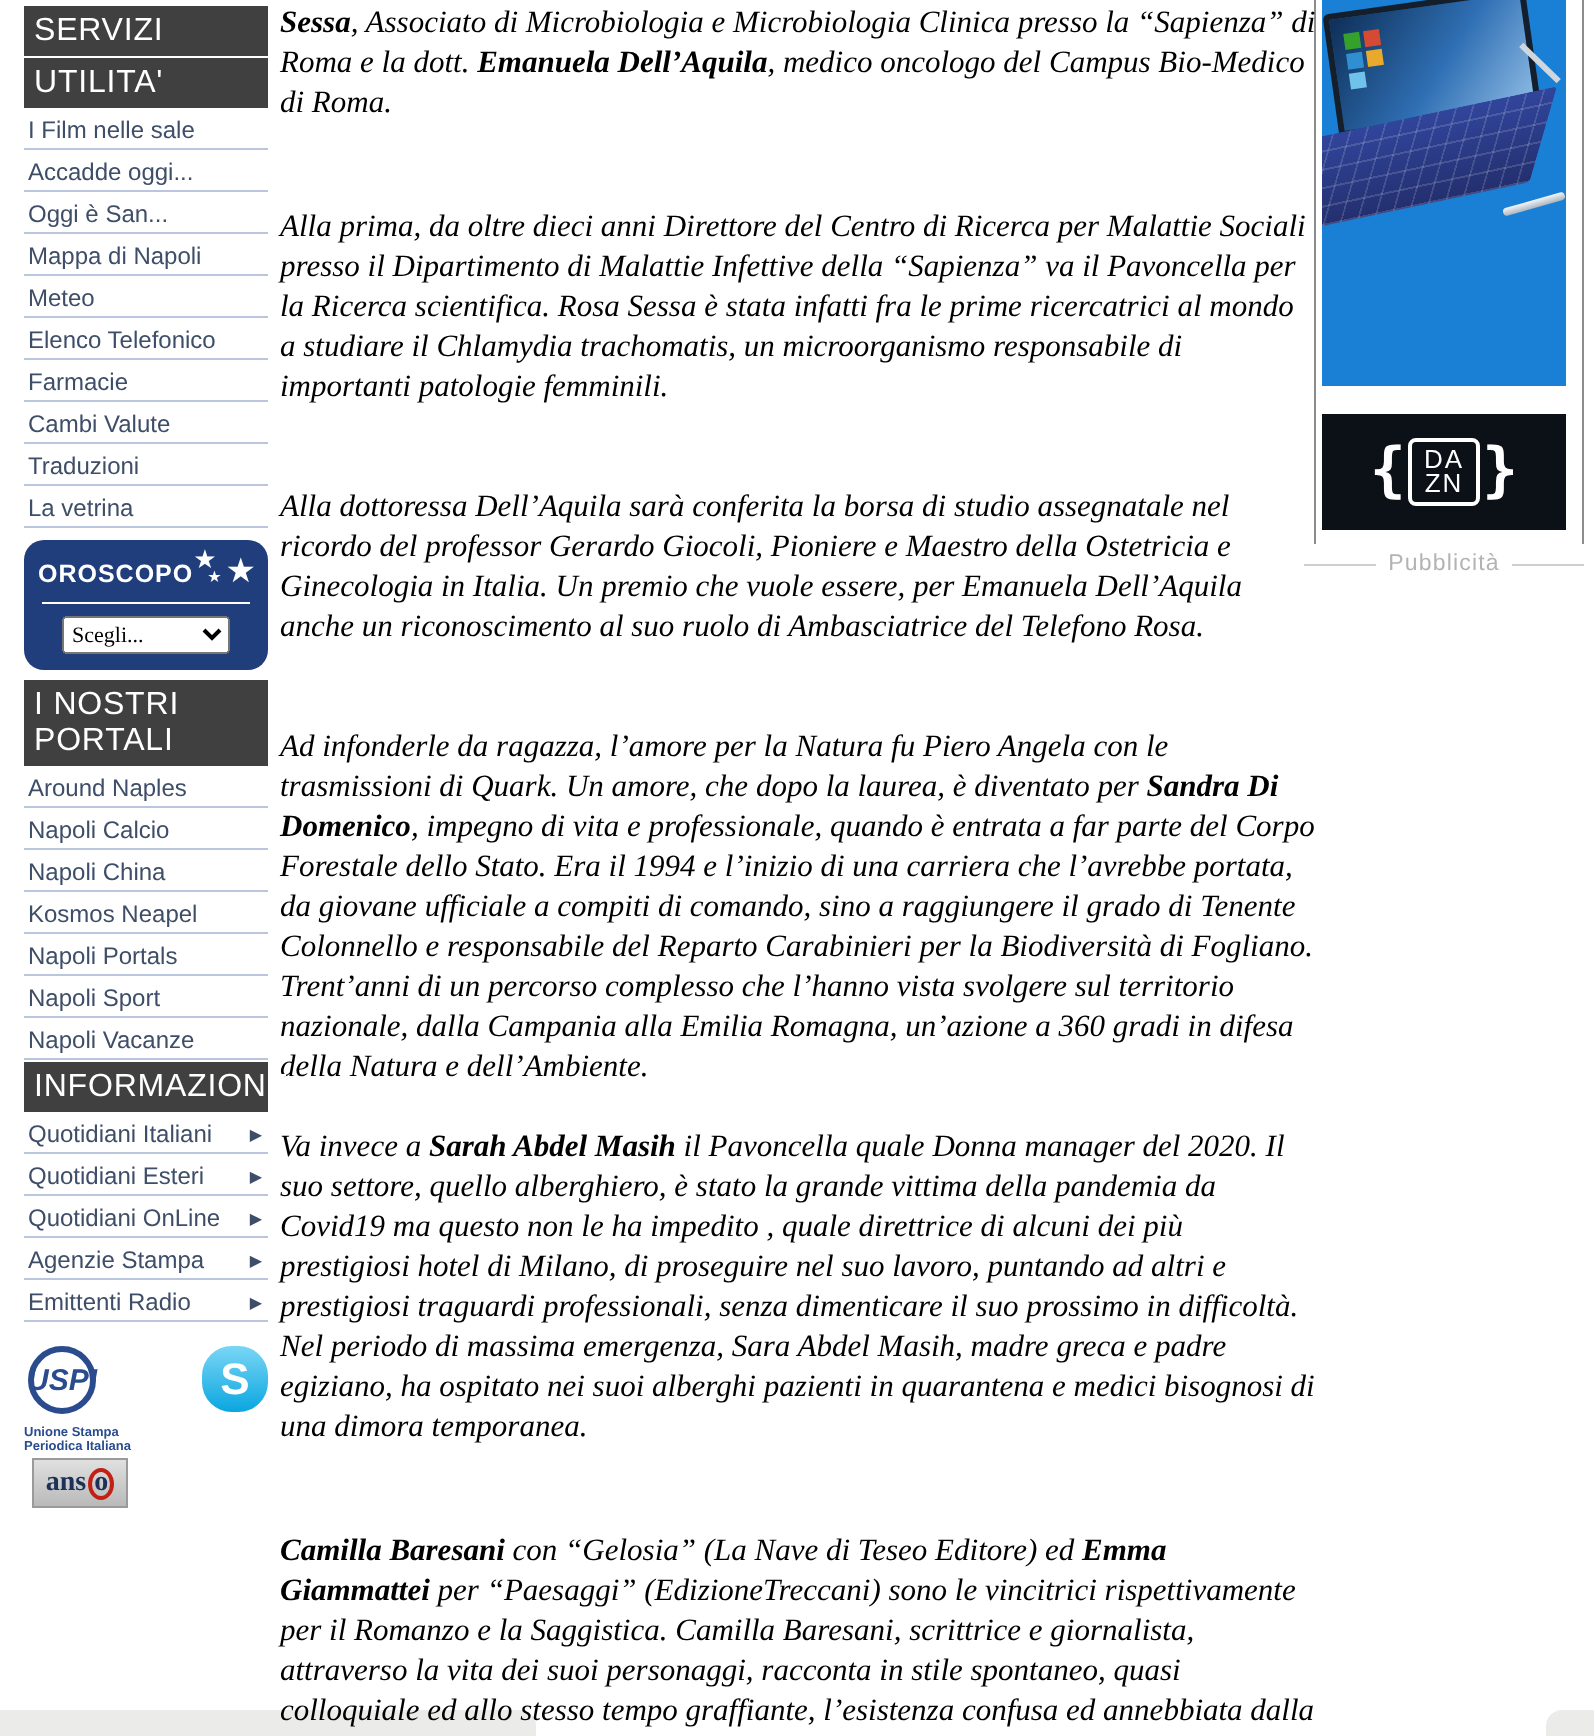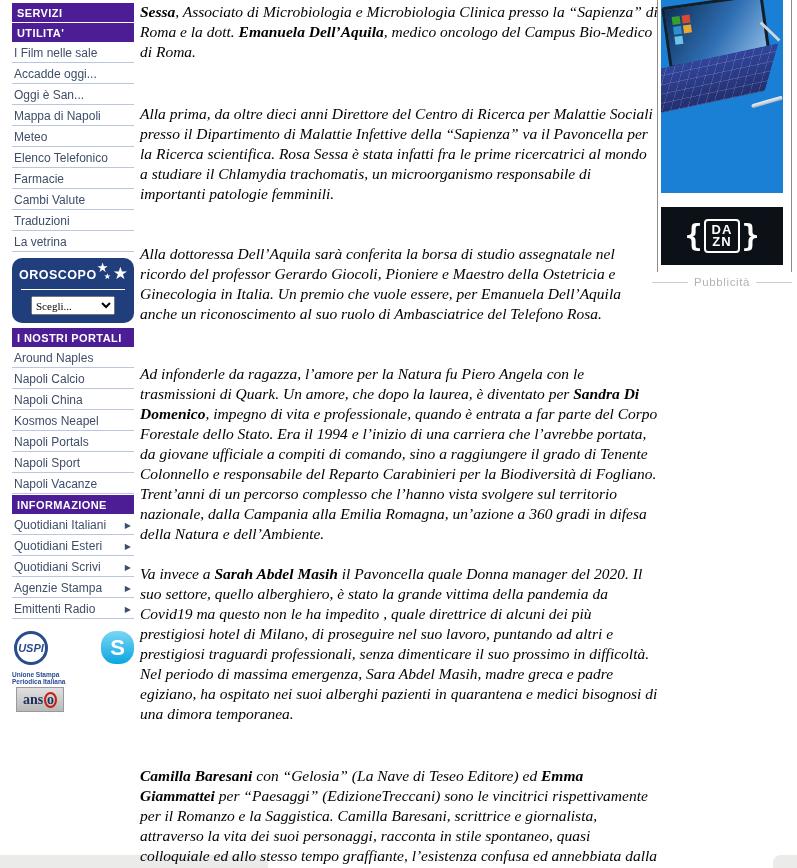--- a/index.html
+++ b/index.html
@@ -2,22 +2,22 @@
 <html><head>
 <meta charset="utf-8">
 <style>
   * { box-sizing: border-box; }
   html,body { margin:0; padding:0; background:#fff; }
   body { width:797px; height:868px; overflow:hidden; position:relative;
          font-family:"Liberation Sans", sans-serif; }
 
   
   .sidebar { position:absolute; left:12px; top:2px; width:122px; z-index:3; }
-  .sec-header { background:#4c1d95; color:#fff; font-weight:bold;
-                font-size:11px; letter-spacing:.4px; padding:4px 5px 3px;
+  .sec-header { background:#404040; color:#fff; font-weight:normal;
+                font-size:16px; letter-spacing:.4px; padding:4px 5px 3px;
                 margin-top:1px; }
   .menu { }
   .menu-item { display:flex; justify-content:space-between; align-items:center;
                padding:4px 2px 2px; border-bottom:1px solid #b9c6de;
                font-size:12px; color:#3f4e68; cursor:pointer; }
   .menu-item .arrow { font-size:8px; color:#3f4e68; margin-right:1px; }
 
   
   .oroscopo { margin:6px 0 5px; background:#203d7c; border-radius:10px;
               padding:6px 7px 8px; }
@@ -31,21 +31,21 @@
   .oro-stars .s3 { position:absolute; left:7px; top:9px; font-size:8px; }
   .oro-rule { border:0; border-top:1px solid #fff; margin:3px 2px 6px; }
   .oro-select { display:block; margin:0 auto; width:84px; height:19px;
                 font-size:11px; font-family:Liberation Serif, serif; }
 
   
   .logos { position:relative; height:96px; margin-top:4px; }
   .uspi { position:absolute; left:2px; top:8px; width:34px; height:34px;
           border-radius:50%; border:3px solid #2a4c8f; background:#fff;
           display:flex; align-items:center; justify-content:center;
-          color:#2a4c8f; font-weight:bold; font-style:italic; font-size:11px;
+          color:#2a4c8f; font-weight:bold; font-style:italic; font-size:15px;
           cursor:pointer; }
   .uspi-caption { position:absolute; left:0px; top:48px; width:56px;
                   font-size:6.5px; line-height:7px; font-weight:bold;
                   color:#2a4c8f; }
   .skype { position:absolute; right:0px; top:8px; width:33px; height:33px;
            border-radius:45%; background:linear-gradient(#7ad6f5,#0aa6e0);
            display:flex; align-items:center; justify-content:center;
            color:#fff; font-weight:bold; font-size:22px; cursor:pointer; }
   .anso { position:absolute; left:4px; top:64px; width:48px; height:25px;
           background:linear-gradient(#e0e0e0,#b9b9b9); border:1px solid #9a9a9a;
@@ -99,21 +99,21 @@
             font-size:12.5px; padding:6px 7px; border:0; white-space:nowrap;
             cursor:pointer; font-family:"Liberation Sans",sans-serif; }
 
   .dazn { position:absolute; left:661px; top:207px; width:122px; height:58px;
           background:#0c1117; display:flex; align-items:center;
           justify-content:center; cursor:pointer; z-index:2; }
   .dazn-inner { display:flex; align-items:center; color:#fff; }
   .dazn-brace { font-size:30px; font-weight:bold; line-height:30px;
                 font-family:"DejaVu Sans Mono",monospace; }
   .dazn-box { border:2px solid #fff; border-radius:4px; padding:3px 6px;
-              font-weight:bold; font-size:13px; line-height:12px;
+              font-weight:normal; font-size:13px; line-height:12px;
               letter-spacing:1px; text-align:center; margin:0 1px; }
 
   .pubb { position:absolute; left:652px; top:276px; width:140px;
           display:flex; align-items:center; gap:6px; color:#b3b3b3;
           font-size:11.5px; letter-spacing:.6px; z-index:2; }
   .pubb .line { flex:1; height:1px; background:#cfcfcf; }
 
   
   .foot-band { position:absolute; top:855px; height:13px; background:#ebebe9; z-index:0; }
   .fb-left  { left:0; width:268px; border-top-right-radius:8px; }
@@ -224,21 +224,21 @@
         <span>Quotidiani Italiani</span>
         <span class="arrow">▶</span>
       </div>
 
       <div class="menu-item">
         <span>Quotidiani Esteri</span>
         <span class="arrow">▶</span>
       </div>
 
       <div class="menu-item">
-        <span>Quotidiani Scrivi</span>
+        <span>Quotidiani OnLine</span>
         <span class="arrow">▶</span>
       </div>
 
       <div class="menu-item">
         <span>Agenzie Stampa</span>
         <span class="arrow">▶</span>
       </div>
 
       <div class="menu-item">
         <span>Emittenti Radio</span>

